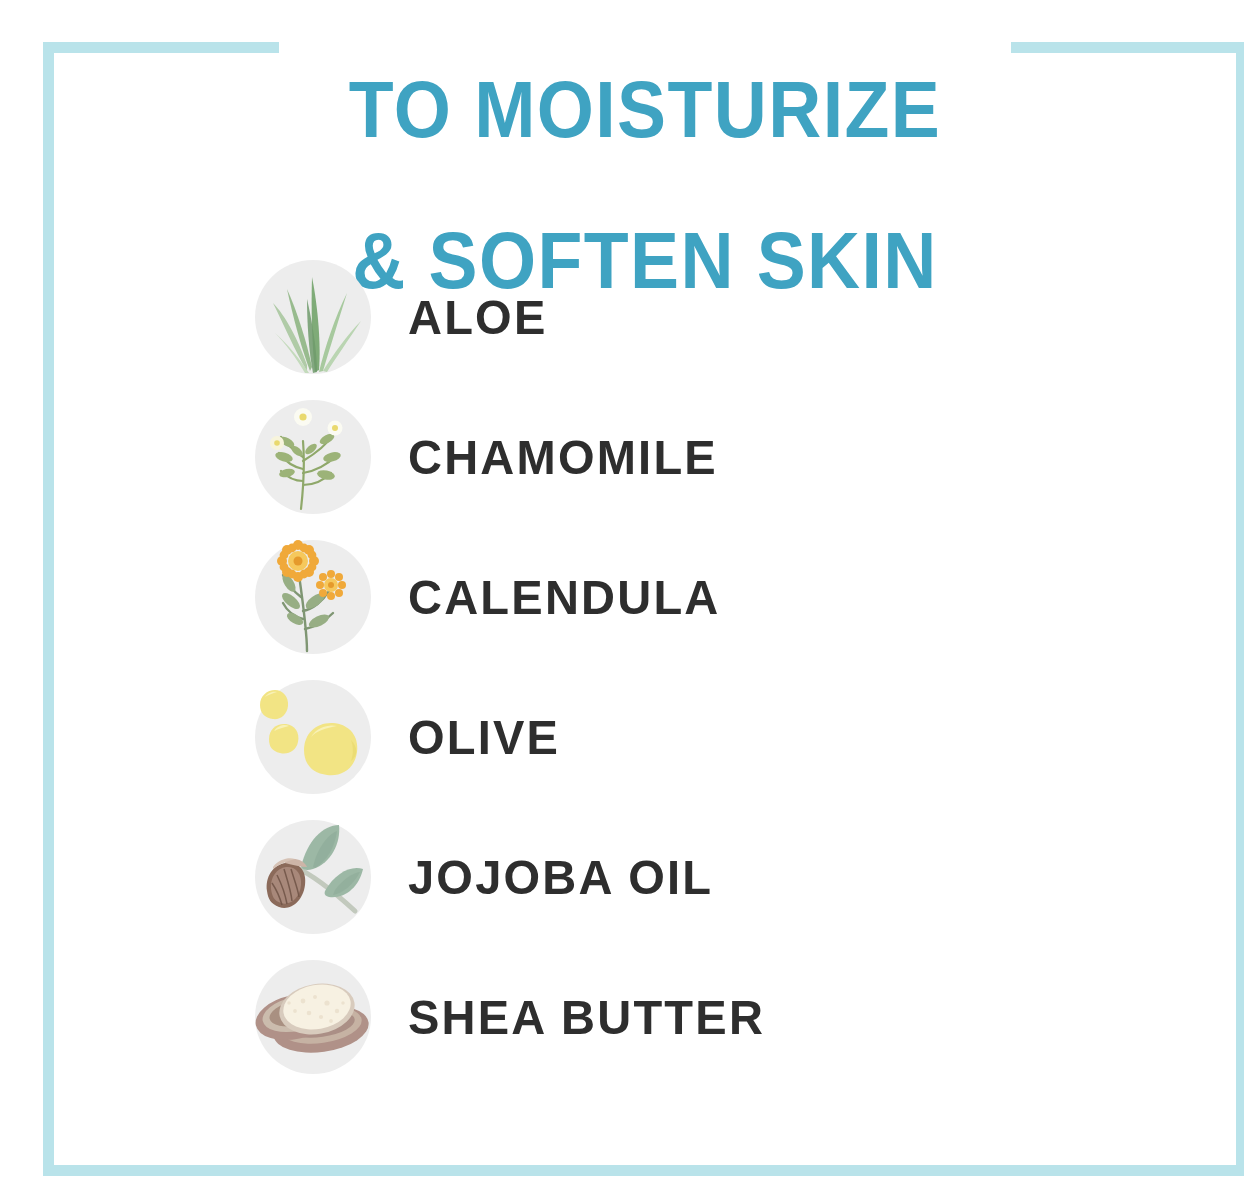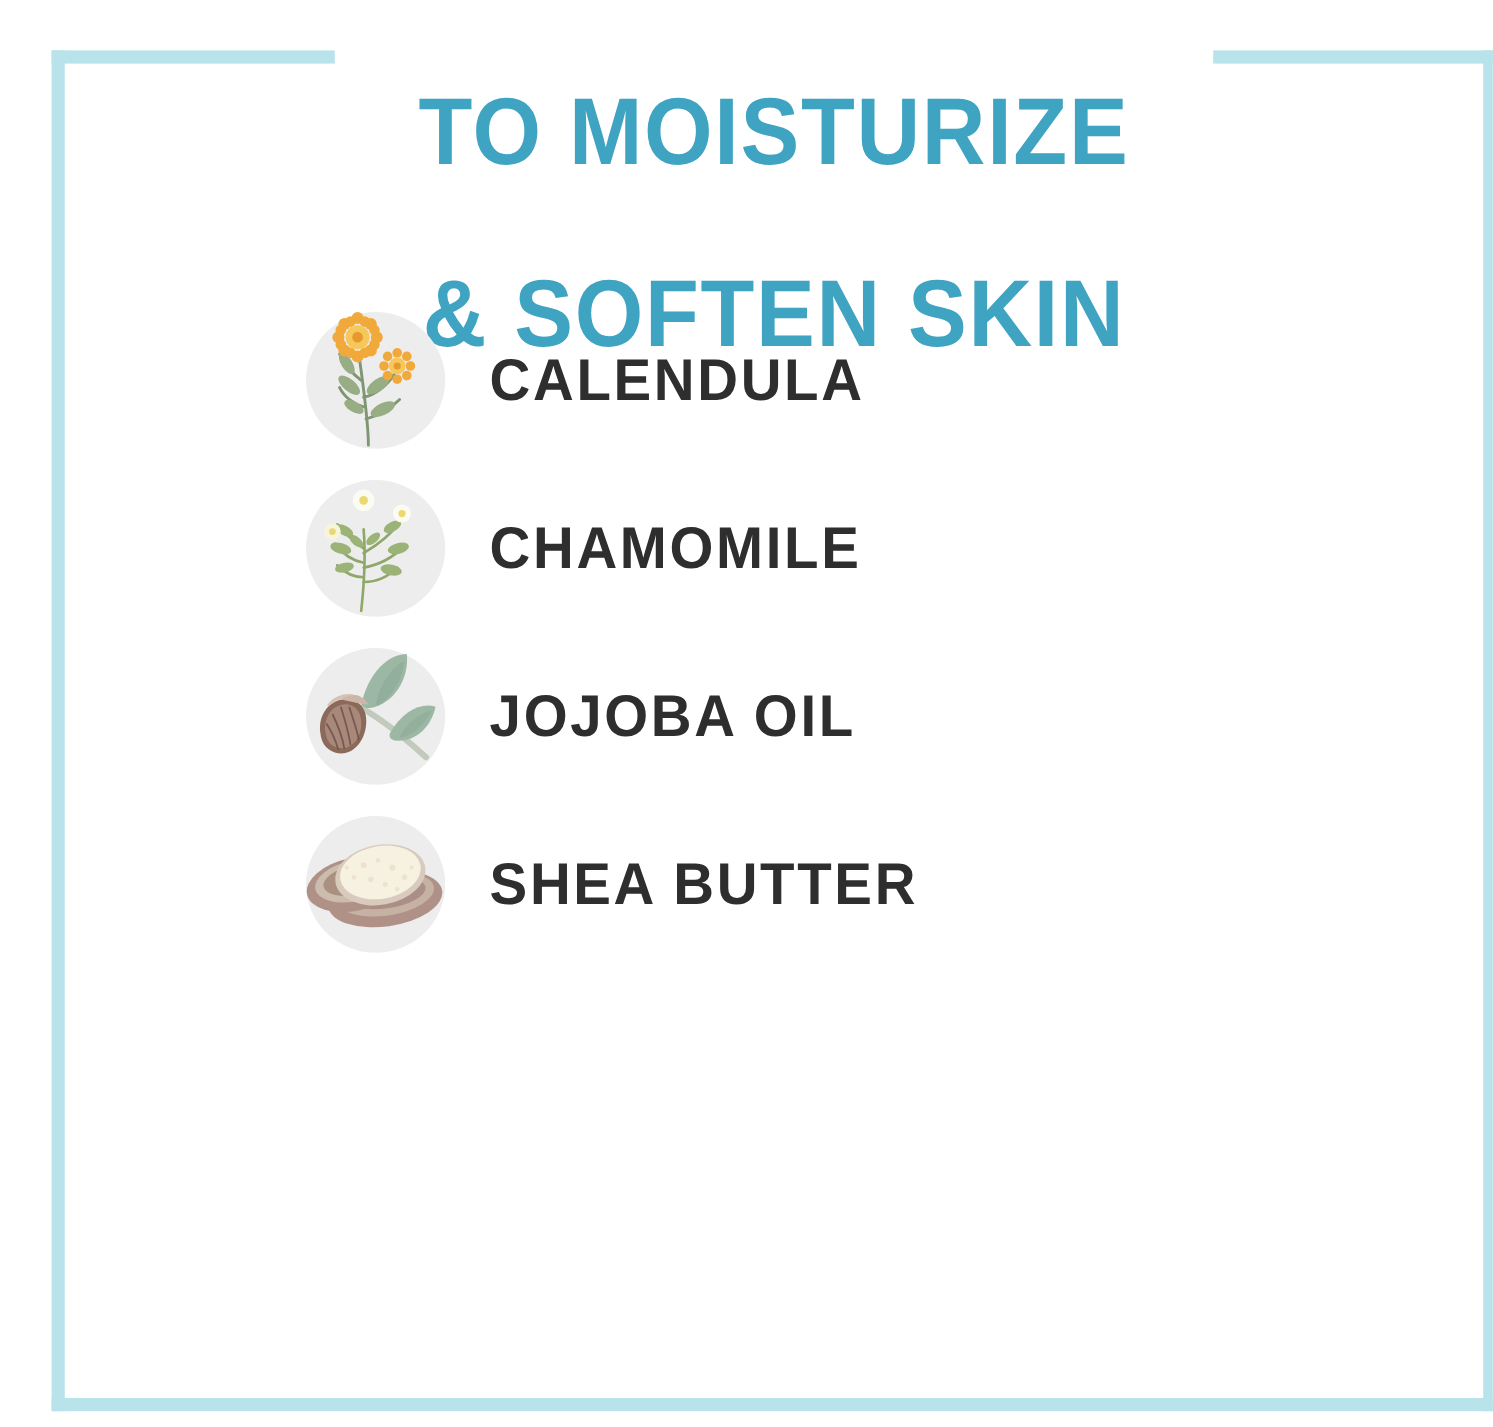--- a/index.html
+++ b/index.html
@@ -82,20 +82,73 @@
   <div class="frame-line frame-right"></div>
   <div class="frame-line frame-bottom"></div>
 
   <div id="title">
     <span class="l1">TO MOISTURIZE</span>
     <span class="l2">&amp; SOFTEN SKIN</span>
   </div>
 
   <div id="list">
 
+    <div class="row">
+      <div class="icon-wrap">
+        <svg viewBox="0 0 116 116" xmlns="http://www.w3.org/2000/svg">
+          <ellipse cx="58" cy="58" rx="58" ry="57" fill="#ededed"></ellipse>
+          <g>
+            <path d="M52 112 C40 92 28 64 18 44 C30 56 44 82 52 106 Z" fill="#a8c79e" opacity="0.9"></path>
+            <path d="M55 112 C46 88 38 58 32 30 C42 52 52 84 57 108 Z" fill="#93b889" opacity="0.95"></path>
+            <path d="M60 113 C57 86 56 50 57 18 C63 48 66 86 64 111 Z" fill="#7fab78"></path>
+            <path d="M64 113 C70 88 80 58 92 34 C84 60 74 92 68 112 Z" fill="#a3c79a" opacity="0.95"></path>
+            <path d="M68 112 C78 96 92 76 106 62 C94 80 80 100 72 113 Z" fill="#b4d2ab" opacity="0.9"></path>
+            <path d="M58 114 C54 94 52 64 52 40 C58 66 62 94 62 113 Z" fill="#6f9a6b" opacity="0.85"></path>
+            <path d="M50 114 C42 100 30 84 20 74 C34 86 46 102 54 114 Z" fill="#bcd7b3" opacity="0.85"></path>
+          </g>
+        </svg>
+      </div>
+      <div class="row-label">ALOE</div>
+    </div>
+
+    <div class="row">
+      <div class="icon-wrap">
+        <svg viewBox="0 0 116 116" xmlns="http://www.w3.org/2000/svg">
+          <ellipse cx="58" cy="58" rx="58" ry="57" fill="#ededed"></ellipse>
+          <g stroke="#8fa86a" stroke-width="2.2" fill="none" stroke-linecap="round">
+            <path d="M46 110 C48 92 50 66 48 42"></path>
+            <path d="M48 62 C58 56 70 48 78 36"></path>
+            <path d="M48 74 C60 72 72 66 82 56"></path>
+            <path d="M48 86 C58 86 68 82 76 74"></path>
+            <path d="M48 58 C40 52 32 46 26 38"></path>
+            <path d="M48 70 C38 68 30 62 24 54"></path>
+            <path d="M48 82 C40 82 32 78 26 72"></path>
+          </g>
+          <g fill="#9cb378">
+            <ellipse cx="72" cy="40" rx="8" ry="4" transform="rotate(-28 72 40)"></ellipse>
+            <ellipse cx="77" cy="58" rx="9" ry="4.5" transform="rotate(-14 77 58)"></ellipse>
+            <ellipse cx="71" cy="76" rx="9" ry="4.5" transform="rotate(12 71 76)"></ellipse>
+            <ellipse cx="32" cy="43" rx="8" ry="4" transform="rotate(28 32 43)"></ellipse>
+            <ellipse cx="29" cy="58" rx="9" ry="4.5" transform="rotate(16 29 58)"></ellipse>
+            <ellipse cx="32" cy="74" rx="8" ry="4" transform="rotate(-12 32 74)"></ellipse>
+            <ellipse cx="56" cy="50" rx="7" ry="3.5" transform="rotate(-40 56 50)"></ellipse>
+            <ellipse cx="42" cy="52" rx="7" ry="3.5" transform="rotate(40 42 52)"></ellipse>
+          </g>
+          <g>
+            <circle cx="48" cy="18" r="9" fill="#fbfbf2"></circle>
+            <circle cx="48" cy="18" r="3.6" fill="#e9d96e"></circle>
+            <circle cx="80" cy="29" r="7.5" fill="#fbfbf2"></circle>
+            <circle cx="80" cy="29" r="3" fill="#e9d96e"></circle>
+            <circle cx="22" cy="44" r="7" fill="#f7f4dc"></circle>
+            <circle cx="22" cy="44" r="2.8" fill="#e9d96e"></circle>
+          </g>
+        </svg>
+      </div>
+      <div class="row-label">CHAMOMILE</div>
+    </div>
 
     <div class="row">
       <div class="icon-wrap">
         <svg viewBox="0 0 116 116" xmlns="http://www.w3.org/2000/svg">
           <ellipse cx="58" cy="58" rx="58" ry="57" fill="#ededed"></ellipse>
           <g stroke="#7f9673" stroke-width="2.4" fill="none" stroke-linecap="round">
             <path d="M52 112 C52 92 48 64 44 36"></path>
             <path d="M48 72 C58 70 68 62 74 52"></path>
             <path d="M50 90 C60 88 70 82 78 74"></path>
             <path d="M46 58 C38 52 32 44 28 36"></path>
@@ -148,52 +201,33 @@
           </g>
         </svg>
       </div>
       <div class="row-label">CALENDULA</div>
     </div>
 
     <div class="row">
       <div class="icon-wrap">
         <svg viewBox="0 0 116 116" xmlns="http://www.w3.org/2000/svg">
           <ellipse cx="58" cy="58" rx="58" ry="57" fill="#ededed"></ellipse>
-          <g stroke="#8fa86a" stroke-width="2.2" fill="none" stroke-linecap="round">
-            <path d="M46 110 C48 92 50 66 48 42"></path>
-            <path d="M48 62 C58 56 70 48 78 36"></path>
-            <path d="M48 74 C60 72 72 66 82 56"></path>
-            <path d="M48 86 C58 86 68 82 76 74"></path>
-            <path d="M48 58 C40 52 32 46 26 38"></path>
-            <path d="M48 70 C38 68 30 62 24 54"></path>
-            <path d="M48 82 C40 82 32 78 26 72"></path>
-          </g>
-          <g fill="#9cb378">
-            <ellipse cx="72" cy="40" rx="8" ry="4" transform="rotate(-28 72 40)"></ellipse>
-            <ellipse cx="77" cy="58" rx="9" ry="4.5" transform="rotate(-14 77 58)"></ellipse>
-            <ellipse cx="71" cy="76" rx="9" ry="4.5" transform="rotate(12 71 76)"></ellipse>
-            <ellipse cx="32" cy="43" rx="8" ry="4" transform="rotate(28 32 43)"></ellipse>
-            <ellipse cx="29" cy="58" rx="9" ry="4.5" transform="rotate(16 29 58)"></ellipse>
-            <ellipse cx="32" cy="74" rx="8" ry="4" transform="rotate(-12 32 74)"></ellipse>
-            <ellipse cx="56" cy="50" rx="7" ry="3.5" transform="rotate(-40 56 50)"></ellipse>
-            <ellipse cx="42" cy="52" rx="7" ry="3.5" transform="rotate(40 42 52)"></ellipse>
-          </g>
-          <g>
-            <circle cx="48" cy="18" r="9" fill="#fbfbf2"></circle>
-            <circle cx="48" cy="18" r="3.6" fill="#e9d96e"></circle>
-            <circle cx="80" cy="29" r="7.5" fill="#fbfbf2"></circle>
-            <circle cx="80" cy="29" r="3" fill="#e9d96e"></circle>
-            <circle cx="22" cy="44" r="7" fill="#f7f4dc"></circle>
-            <circle cx="22" cy="44" r="2.8" fill="#e9d96e"></circle>
-          </g>
-        </svg>
-      </div>
-      <div class="row-label">CHAMOMILE</div>
-    </div>
-
+          <g>
+            <path d="M5 26 C5 17 12 11 20 11 C28 11 34 18 33 27 C32 36 25 41 18 40 C10 39 5 34 5 26 Z" fill="#f2e484"></path>
+            <path d="M10 18 C13 13 19 12 22 13 C18 14 13 16 10 18 Z" fill="#f8f1b6"></path>
+            <path d="M14 60 C14 50 22 44 31 45 C40 46 45 54 43 63 C41 72 33 76 25 74 C17 72 14 68 14 60 Z" fill="#f2e484"></path>
+            <path d="M19 52 C23 46 30 45 34 47 C29 48 23 50 19 52 Z" fill="#f8f1b6"></path>
+            <path d="M49 71 C49 54 62 43 78 44 C94 45 104 57 102 73 C100 89 87 98 72 96 C57 94 49 85 49 71 Z" fill="#f2e484"></path>
+            <path d="M56 58 C62 48 74 45 82 47 C71 49 61 52 56 58 Z" fill="#f8f1b6"></path>
+            <path d="M96 82 C99 74 98 66 96 61 C103 68 103 77 96 82 Z" fill="#e8d86d" opacity="0.7"></path>
+          </g>
+        </svg>
+      </div>
+      <div class="row-label">OLIVE</div>
+    </div>
 
     <div class="row">
       <div class="icon-wrap">
         <svg viewBox="0 0 116 116" xmlns="http://www.w3.org/2000/svg">
           <ellipse cx="58" cy="58" rx="58" ry="57" fill="#ededed"></ellipse>
           <g>
             <path d="M40 48 C58 56 76 70 100 92" stroke="#c2c9bd" stroke-width="5" fill="none" stroke-linecap="round"></path>
             <path d="M46 48 C52 22 68 6 84 6 C86 24 76 44 58 50 C52 52 48 51 46 48 Z" fill="#9cb8a5"></path>
             <path d="M58 48 C62 30 72 16 82 12 C80 28 72 42 60 49 Z" fill="#8eaa98" opacity="0.65"></path>
             <path d="M70 72 C80 54 96 46 108 50 C104 68 90 80 74 78 C70 77 69 75 70 72 Z" fill="#9cb8a5"></path>

